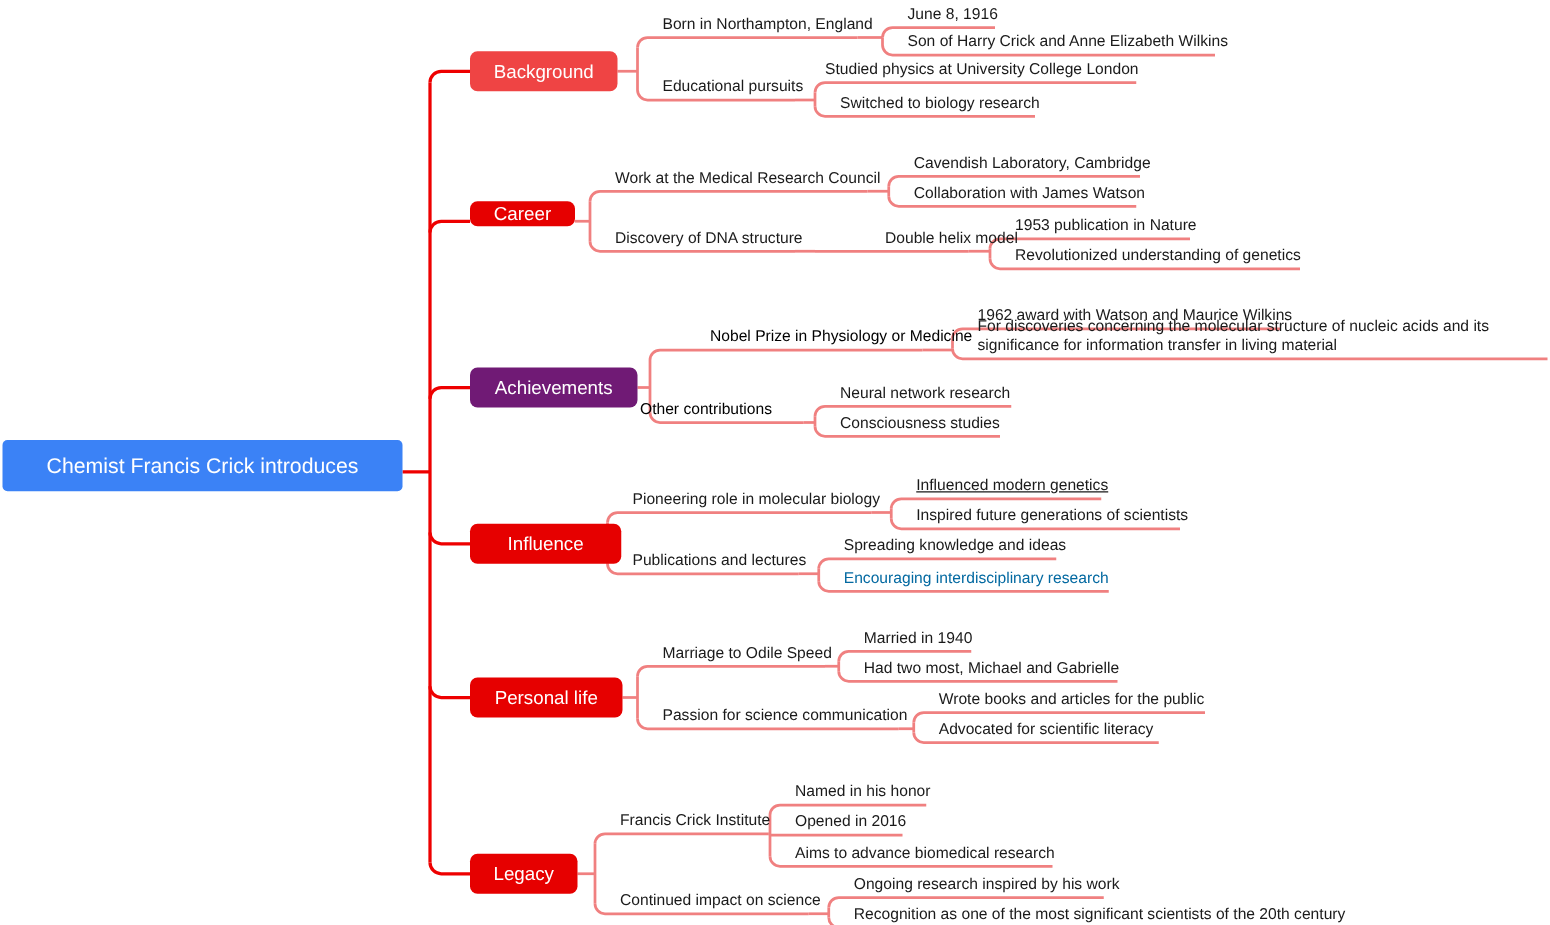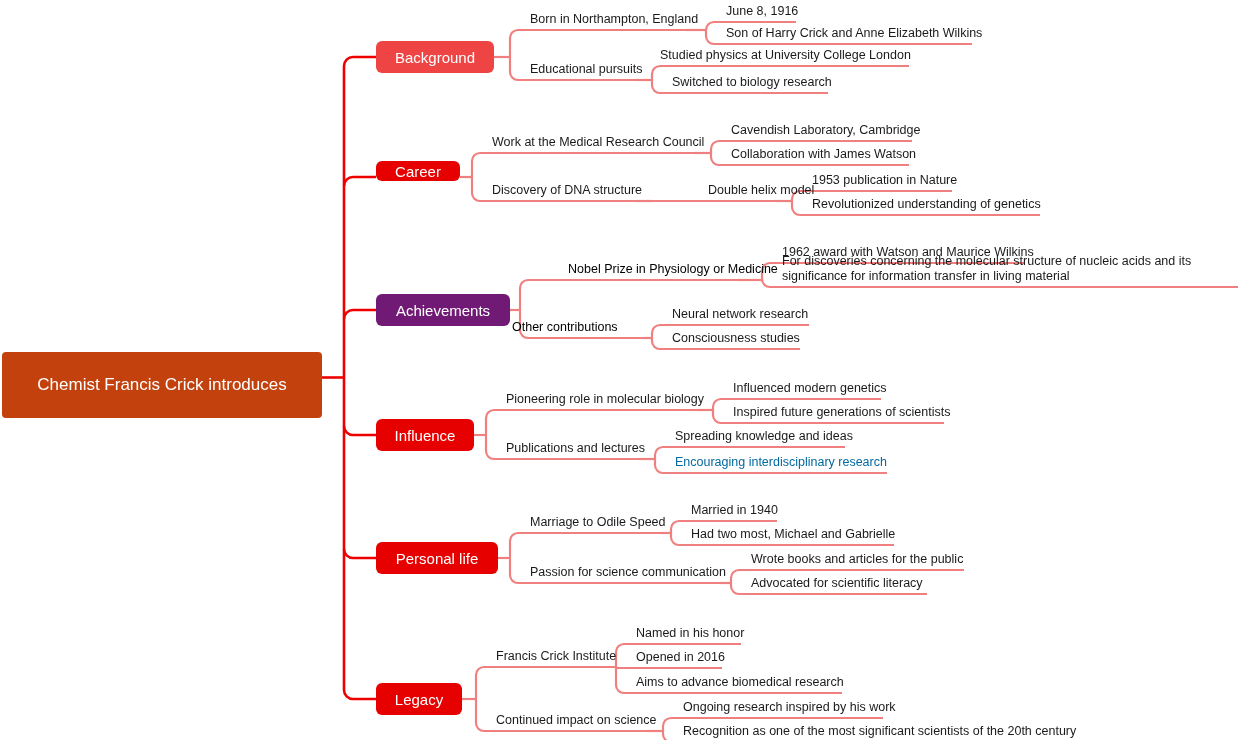--- a/index.html
+++ b/index.html
@@ -140,21 +140,21 @@
       <path d="M 616 652 A 8 8 0 0 1 624 644 L 741 644" fill="none" stroke="#f08080" stroke-width="2.2" stroke-linecap="butt"></path>
       <path d="M 616 668 L 722 668" fill="none" stroke="#f08080" stroke-width="2.2" stroke-linecap="butt"></path>
       <path d="M 616 685 A 8 8 0 0 0 624 693 L 842 693" fill="none" stroke="#f08080" stroke-width="2.2" stroke-linecap="butt"></path>
       <path d="M 476 723 A 8 8 0 0 0 484 731 L 647 731" fill="none" stroke="#f08080" stroke-width="2.2" stroke-linecap="butt"></path>
       <path d="M 647 731 L 663 731" fill="none" stroke="#f08080" stroke-width="2.2" stroke-linecap="butt"></path>
       <path d="M 663 726 L 663 734" fill="none" stroke="#f08080" stroke-width="2.2" stroke-linecap="butt"></path>
       <path d="M 663 726 A 8 8 0 0 1 671 718 L 883 718" fill="none" stroke="#f08080" stroke-width="2.2" stroke-linecap="butt"></path>
       <path d="M 663 734 A 8 8 0 0 0 671 742 L 1059 742" fill="none" stroke="#f08080" stroke-width="2.2" stroke-linecap="butt"></path>
     </svg>
   <div id="node-layer">
-      <div class="node-box root-node" style="left: 2px; top: 352px; width: 320px; height: 66px; background: #c2410c; color: rgb(255, 255, 255);">
+      <div class="node-box root-node" style="left: 2px; top: 352px; width: 320px; height: 41px; background: #3b82f6; color: rgb(255, 255, 255);">
         <span>Chemist Francis Crick introduces</span>
       </div>
       <div class="node-box branch-node" style="left: 376px; top: 41px; width: 118px; height: 32px; background: #ef4444; color: rgb(255, 255, 255);">
         <span>Background</span>
       </div>
       <div class="leaf-label" style="left: 530px; top: 12px; color: rgb(26, 26, 26);">Born in Northampton, England</div>
       <div class="leaf-label" style="left: 726px; top: 4px; color: rgb(26, 26, 26);">June 8, 1916</div>
       <div class="leaf-label" style="left: 726px; top: 26px; color: rgb(26, 26, 26);">Son of Harry Crick and Anne Elizabeth Wilkins</div>
       <div class="leaf-label" style="left: 530px; top: 62px; color: rgb(26, 26, 26);">Educational pursuits</div>
       <div class="leaf-label" style="left: 660px; top: 48px; color: rgb(26, 26, 26); text-align: center;">Studied physics at University College London</div>
@@ -172,25 +172,25 @@
       <div class="node-box branch-node" style="left: 376px; top: 294px; width: 134px; height: 32px; background: #701a75; color: rgb(255, 255, 255);">
         <span>Achievements</span>
       </div>
       <div class="leaf-label" style="left: 568px; top: 262px; color: #000000;">Nobel Prize in Physiology or Medicine</div>
       <div class="leaf-label" style="left: 782px; top: 245px; color: rgb(26, 26, 26);">1962 award with Watson and Maurice Wilkins</div>
       <div class="leaf-label" style="left: 782px; top: 254px; color: rgb(26, 26, 26);">For discoveries concerning the molecular structure of nucleic acids and its
 significance for information transfer in living material</div>
       <div class="leaf-label" style="left: 512px; top: 320px; color: #000000;">Other contributions</div>
       <div class="leaf-label" style="left: 672px; top: 307px; color: rgb(26, 26, 26);">Neural network research</div>
       <div class="leaf-label" style="left: 672px; top: 331px; color: rgb(26, 26, 26);">Consciousness studies</div>
-      <div class="node-box branch-node" style="left: 376px; top: 419px; width: 98px; height: 32px; background: rgb(230, 0, 0); color: rgb(255, 255, 255);">
+      <div class="node-box branch-node" style="left: 376px; top: 419px; width: 121px; height: 32px; background: rgb(230, 0, 0); color: rgb(255, 255, 255);">
         <span>Influence</span>
       </div>
       <div class="leaf-label" style="left: 506px; top: 392px; color: rgb(26, 26, 26);">Pioneering role in molecular biology</div>
-      <div class="leaf-label" style="left: 733px; top: 381px; color: rgb(26, 26, 26);">Influenced modern genetics</div>
+      <div class="leaf-label" style="left: 733px; top: 381px; color: rgb(26, 26, 26); text-decoration: underline;">Influenced modern genetics</div>
       <div class="leaf-label" style="left: 733px; top: 405px; color: rgb(26, 26, 26);">Inspired future generations of scientists</div>
       <div class="leaf-label" style="left: 506px; top: 441px; color: rgb(26, 26, 26);">Publications and lectures</div>
       <div class="leaf-label" style="left: 675px; top: 429px; color: rgb(26, 26, 26);">Spreading knowledge and ideas</div>
       <div class="leaf-label" style="left: 675px; top: 455px; color: #0369a1;">Encouraging interdisciplinary research</div>
       <div class="node-box branch-node" style="left: 376px; top: 542px; width: 122px; height: 32px; background: rgb(230, 0, 0); color: rgb(255, 255, 255);">
         <span>Personal life</span>
       </div>
       <div class="leaf-label" style="left: 530px; top: 515px; color: rgb(26, 26, 26);">Marriage to Odile Speed</div>
       <div class="leaf-label" style="left: 691px; top: 503px; color: rgb(26, 26, 26);">Married in 1940</div>
       <div class="leaf-label" style="left: 691px; top: 527px; color: rgb(26, 26, 26);">Had two most, Michael and Gabrielle</div>

